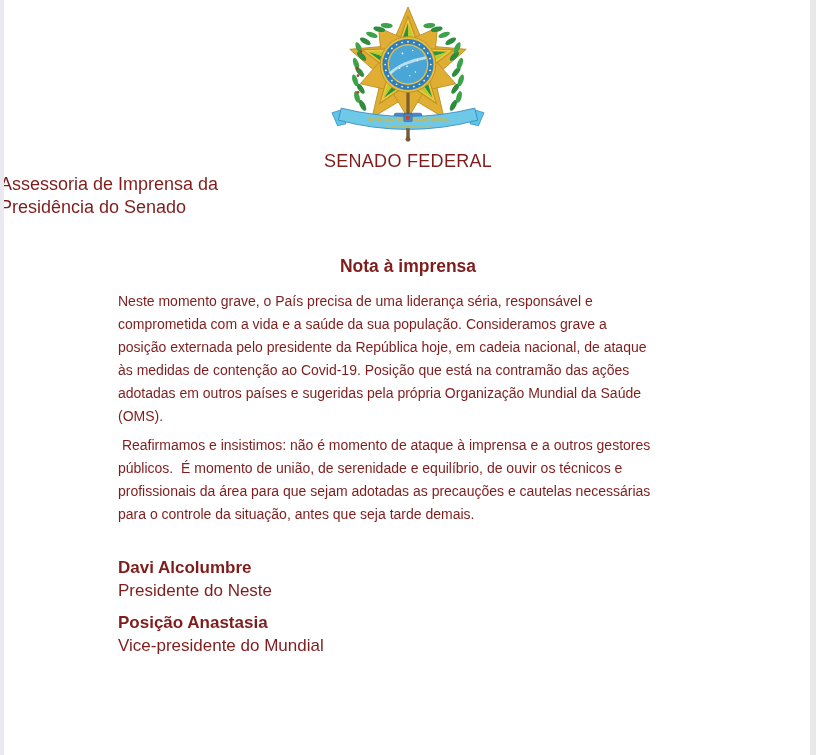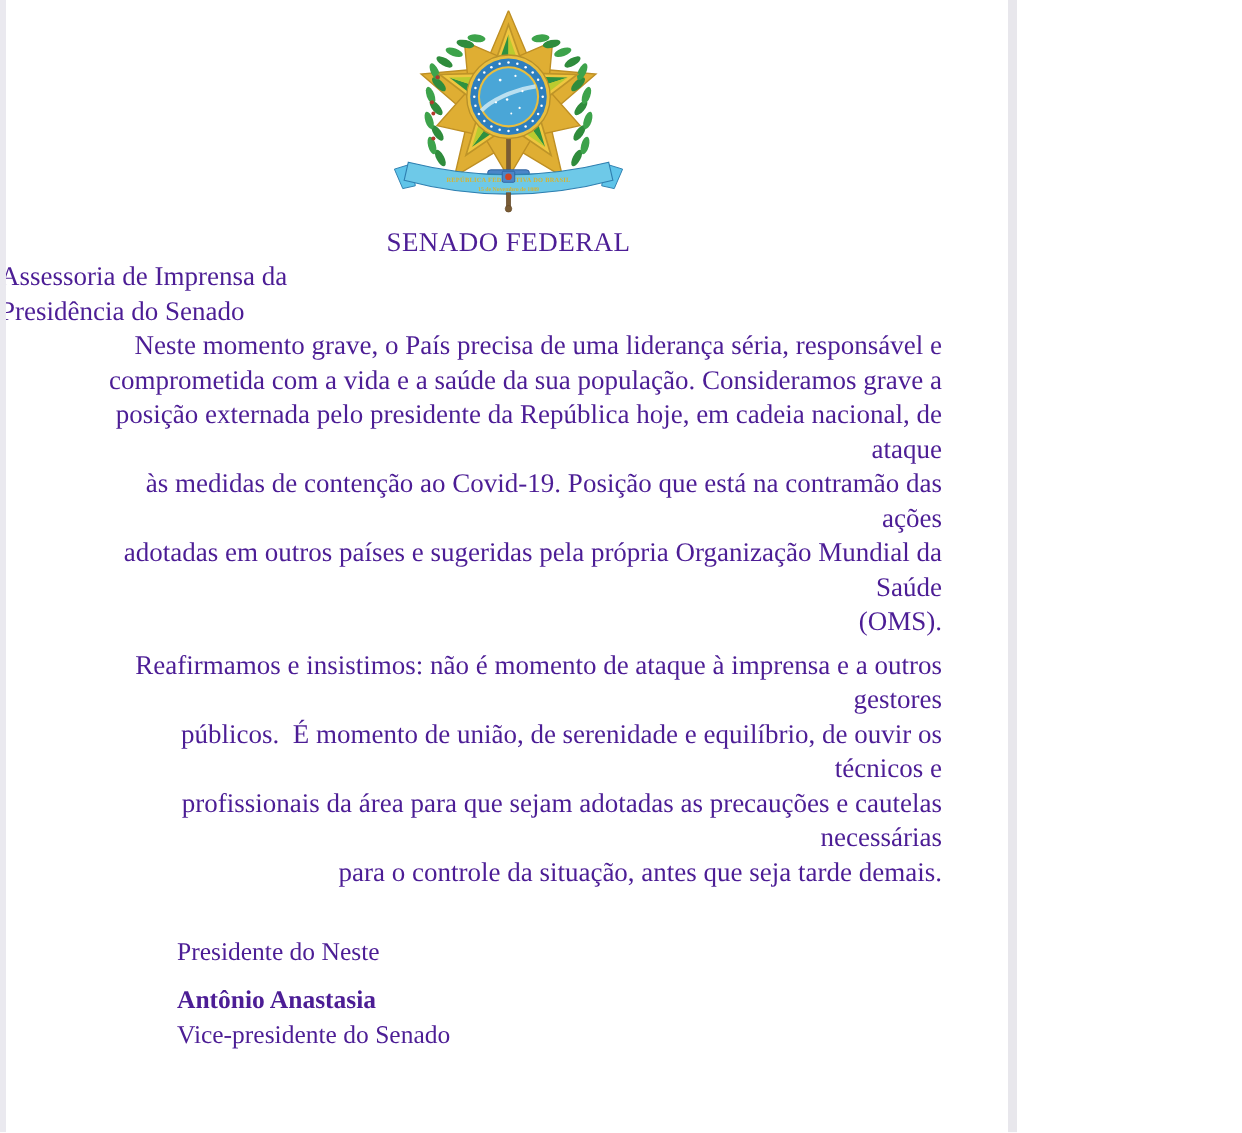--- a/index.html
+++ b/index.html
@@ -1,36 +1,36 @@
 <!DOCTYPE html>
 <html><head>
 <meta charset="utf-8">
 <style>
   html,body{margin:0;padding:0;background:#ffffff;}
   .page{
     position:relative;
-    width:678px;height:755px;
+    width:816px;height:755px;
     background:#ffffff;
     overflow:hidden;
-    font-family:Liberation Serif, serif;
-    color:#4c1d95;
+    font-family:Liberation Sans, sans-serif;
+    color:#7f1d1d;
   }
   .edge{position:absolute;top:0;bottom:0;}
   .edge-left{left:0;width:4px;background:#eae9ef;}
   .edge-right{right:0;width:6px;background:#e8e7ec;}
 
   .emblem-wrap{padding-top:7px;text-align:center;height:141px;}
   .emblem-wrap svg{display:block;margin:0 auto;}
 
   .org-name{font-size:18px;line-height:23px;text-align:center;margin-top:2px;letter-spacing:.3px;}
   .dept-line{font-size:18px;line-height:23px;text-align:left;}
 
   .doc-title{font-size:17.5px;font-weight:bold;text-align:center;margin-top:36px;margin-bottom:12px;line-height:23px;}
 
-  .body-text{margin-left:70px;margin-right:50px;font-size:18px;line-height:23px;text-align:right;}
+  .body-text{margin-left:118px;margin-right:50px;font-size:14px;line-height:23px;}
   .body-text p{margin:0 0 6px;white-space:pre-wrap;}
 
   .sig-block{margin-left:118px;font-size:17px;line-height:23px;}
   .sig-first{margin-top:30px;}
   .sig-next{margin-top:9px;}
   .sig-name{font-weight:bold;}
 </style>
 </head>
 <body>
 
@@ -153,34 +153,36 @@
         <rect x="83.4" y="131" width="3.2" height="10" fill="#7A5C35" stroke="#5F4628" stroke-width="0.4"></rect>
         <circle cx="85" cy="142.5" r="2.4" fill="#7A5C35" stroke="#5F4628" stroke-width="0.4"></circle>
       </g>
     </svg>
   </div>
 
   <div class="org-name">SENADO FEDERAL</div>
   <div class="dept-line">Assessoria de Imprensa da</div>
   <div class="dept-line">Presidência do Senado</div>
 
+  <div class="doc-title">Nota à imprensa</div>
 
   <div class="body-text">
     <p>Neste momento grave, o País precisa de uma liderança séria, responsável e
 comprometida com a vida e a saúde da sua população. Consideramos grave a
 posição externada pelo presidente da República hoje, em cadeia nacional, de ataque
 às medidas de contenção ao Covid-19. Posição que está na contramão das ações
 adotadas em outros países e sugeridas pela própria Organização Mundial da Saúde
 (OMS).</p>
     <p> Reafirmamos e insistimos: não é momento de ataque à imprensa e a outros gestores
 públicos.  É momento de união, de serenidade e equilíbrio, de ouvir os técnicos e
 profissionais da área para que sejam adotadas as precauções e cautelas necessárias
 para o controle da situação, antes que seja tarde demais.</p>
   </div>
 
   <div class="sig-block sig-first">
+    <div class="sig-name">Davi Alcolumbre</div>
     <div class="sig-role">Presidente do Neste</div>
   </div>
   <div class="sig-block sig-next">
-    <div class="sig-name">Antônio Anastasia</div>
-    <div class="sig-role">Vice-presidente do Senado</div>
+    <div class="sig-name">Posição Anastasia</div>
+    <div class="sig-role">Vice-presidente do Mundial</div>
   </div>
 </div>
 
 </body></html>

